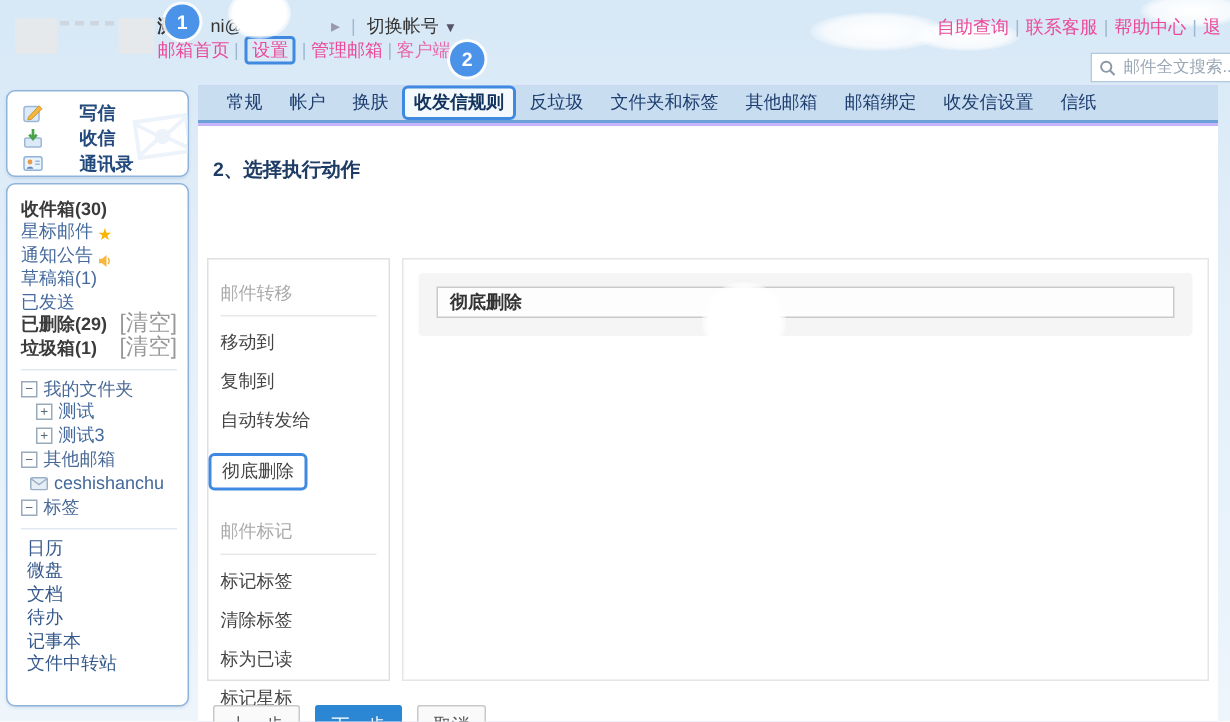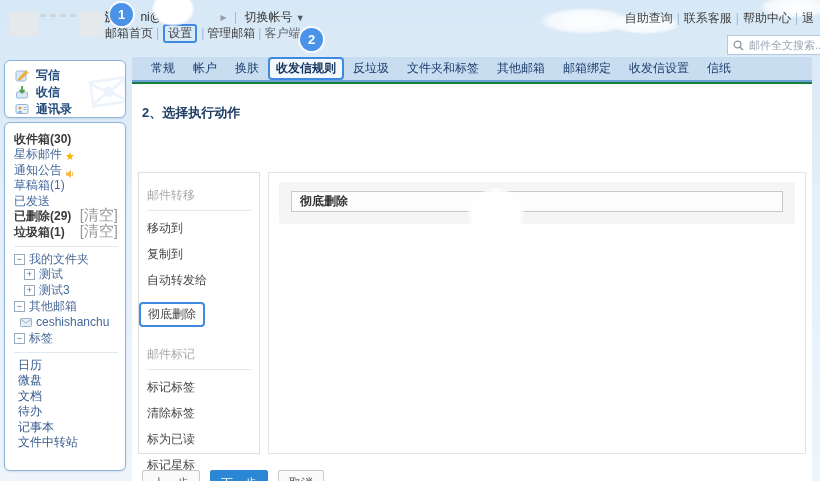--- a/index.html
+++ b/index.html
@@ -11,47 +11,47 @@
   }
   .abs{position:absolute;}
   
   .cloud{position:absolute;background:radial-gradient(ellipse at center,#ffffff 0%,rgba(255,255,255,0.75) 55%,rgba(255,255,255,0) 75%);border-radius:50%;}
   .redact{background:#e6e9ec;border-radius:2px;}
   .logo-blur{background:repeating-linear-gradient(90deg,#c9ced4 0 6px,transparent 6px 10px);opacity:.7;height:3px;}
   .acct-row{top:9px;left:105px;white-space:nowrap;color:#333;}
   .acct-row b{font-weight:bold;}
   .nav-row{top:25px;left:105px;white-space:nowrap;color:#4b79ad;}
   .nav-row .sep{color:#9db8d2;margin:0 3px;}
-  .nav-link{color:#404040;cursor:pointer;}
+  .nav-link{color:#ec4899;cursor:pointer;}
   .nav-boxed{border:2px solid #3f8ae0;border-radius:3px;padding:0 3px 1px 3px;margin:0 1px;}
   .quick-links{top:10px;right:6px;white-space:nowrap;color:#4f7bae;}
   .quick-links .sep{color:#9db8d2;margin:0 4px;}
   .searchbox{top:35px;left:727px;width:160px;height:18px;background:#fff;border:1px solid #b3c9e0;display:flex;align-items:center;padding-left:5px;}
   .searchbox input{border:none;outline:none;font-size:11px;color:#555;width:80px;background:transparent;font-family:inherit;}
   .searchbox input::placeholder{color:#9aa7b5;}
   .callout{width:23px;height:23px;border-radius:50%;background:#4a93e8;color:#fff;font-weight:bold;font-size:13px;display:flex;align-items:center;justify-content:center;box-shadow:0 0 0 2px rgba(255,255,255,.85);z-index:40;}
   .blob{background:radial-gradient(ellipse at center,#ffffff 0%,#ffffff 60%,rgba(255,255,255,0) 78%);border-radius:50%;z-index:30;}
   
   .side-box{left:4px;width:122px;background:#fff;border:1px solid #8fb3da;border-radius:6px;box-shadow:0 1px 2px rgba(120,160,200,.25);}
   .side-top{top:60px;height:58px;padding:6px 0 4px 10px;box-sizing:border-box;overflow:hidden;}
   .side-top .wm{position:absolute;right:-6px;top:2px;font-size:52px;color:#edf3fa;transform:rotate(-8deg);}
-  .side-act{display:flex;align-items:center;gap:7px;height:16px;margin-bottom:1px;color:#234a7c;font-weight:bold;cursor:pointer;position:relative;}
+  .side-act{display:flex;align-items:center;gap:24px;height:16px;margin-bottom:1px;color:#234a7c;font-weight:bold;cursor:pointer;position:relative;}
   .side-main{top:122px;height:349px;padding:9px 7px 0 9px;box-sizing:border-box;overflow:hidden;}
   .f-item{display:flex;align-items:flex-end;height:15.5px;color:#44699d;cursor:pointer;white-space:nowrap;}
   .f-item.bold{font-weight:bold;color:#3b3b3b;}
   .f-item .spacer{flex:1;}
   .f-item .clear{color:#999;font-weight:normal;font-size:15px;}
   .star{color:#f7b500;font-size:11px;margin-left:3px;}
   .tree-sec{display:flex;align-items:center;height:15.5px;color:#4a6a96;margin-top:1px;cursor:pointer;}
   .tree-child{display:flex;align-items:center;height:15.5px;color:#44699d;padding-left:10px;cursor:pointer;}
   .tg{display:inline-flex;align-items:center;justify-content:center;width:9px;height:9px;border:1px solid #9ab;color:#567;font-size:9px;line-height:9px;margin-right:4px;background:#fff;box-sizing:content-box;}
   .hr{border-top:1px solid #e2e8ef;margin:5px 0 5px 0;}
   .app-item{height:15.5px;display:flex;align-items:center;color:#35598c;cursor:pointer;}
   
-  .main{left:132px;top:57px;width:680px;height:424px;background:#15803d;}
+  .main{left:132px;top:57px;width:680px;height:424px;background:#c4b5fd;}
   .tabbar{position:absolute;left:0;top:0;width:100%;height:25px;background:#c9ddf1;border-bottom:2px solid #6ca0d6;display:flex;align-items:center;padding-left:10px;box-sizing:border-box;}
   .tab{color:#1d3e6e;padding:0 9px;cursor:pointer;white-space:nowrap;}
   .tab.active{font-weight:bold;color:#13335f;background:#f4f9fd;border:2px solid #3f8ae0;border-radius:4px;padding:1px 6px;}
   .content{position:absolute;left:0;top:27px;width:100%;height:397px;background:#fff;}
   .step-title{position:absolute;left:10px;top:20px;font-size:13px;font-weight:bold;color:#1e3c64;}
   .rule-bar{position:absolute;left:10px;top:44px;right:10px;height:27px;background:#f0f0f0;border-radius:2px;display:flex;align-items:center;padding-left:10px;color:#777;white-space:nowrap;}
   .rule-bar b{color:#4a4a4a;margin:0 2px;}
   .rule-val{color:#999;font-size:11px;margin-left:3px;}
   .action-list{position:absolute;left:6px;top:88px;width:122px;height:282px;border:1px solid #e0e0e0;background:#fff;padding:8px 8px;box-sizing:border-box;}
   .grp-h{color:#aaa;margin:6px 0 4px 0;}

